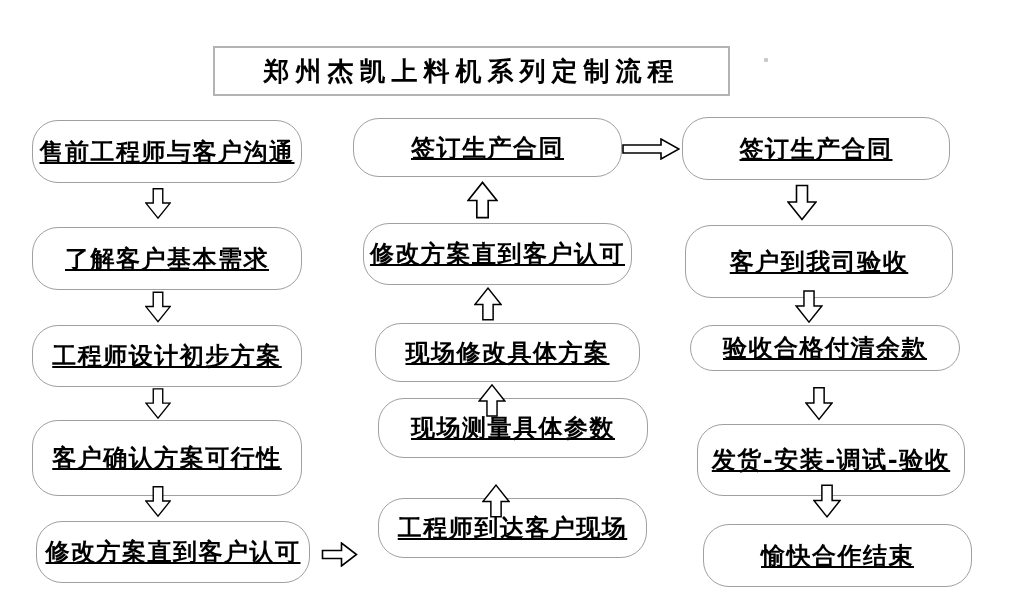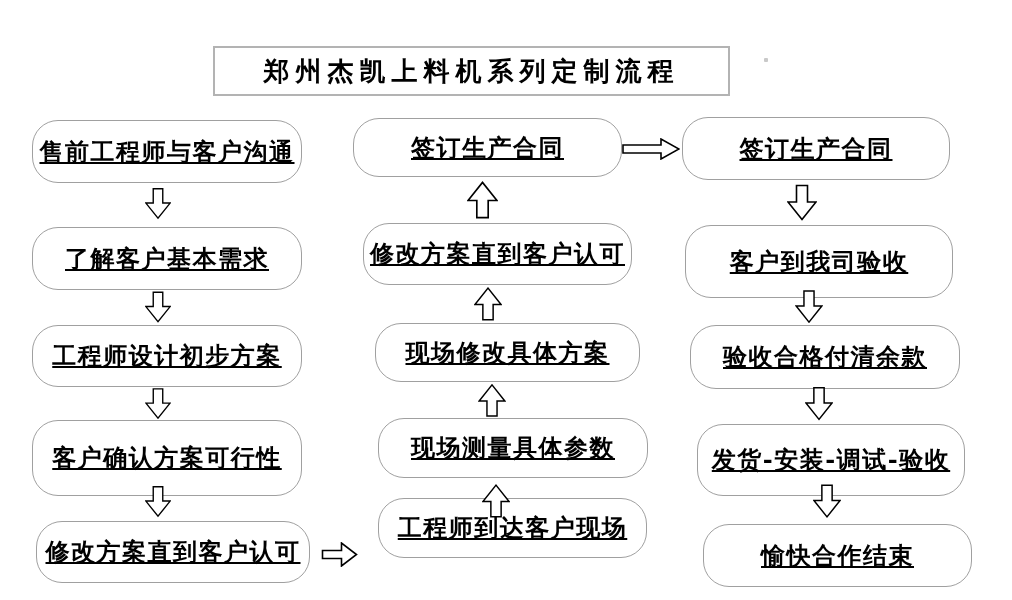--- a/index.html
+++ b/index.html
@@ -80,21 +80,21 @@
 
   <div class="node" style="left:353px;top:88px;width:269px;height:59px">
     <span class="node-label">签订生产合同</span>
   </div>
   <div class="node" style="left:363px;top:193px;width:269px;height:62px">
     <span class="node-label">修改方案直到客户认可</span>
   </div>
   <div class="node" style="left:375px;top:293px;width:265px;height:59px">
     <span class="node-label">现场修改具体方案</span>
   </div>
-  <div class="node" style="left:378px;top:388px;width:270px;height:60px">
+  <div class="node" style="left:378px;top:368px;width:270px;height:60px">
     <span class="node-label">现场测量具体参数</span>
   </div>
   <div class="node" style="left:378px;top:468px;width:269px;height:60px">
     <span class="node-label">工程师到达客户现场</span>
   </div>
 
   <svg class="arrow" style="left:467px;top:149px" width="31" height="42" viewBox="0 0 30 36">
       <path d="M9.5 35 H20.5 V18.5 H29 L15 1 L1 18.5 H9.5 Z"></path>
     </svg>
   <svg class="arrow" style="left:474px;top:257px" width="28" height="34" viewBox="0 0 30 36">
@@ -106,21 +106,21 @@
   <svg class="arrow" style="left:482px;top:452px" width="28" height="38" viewBox="0 0 30 36">
       <path d="M9.5 35 H20.5 V18.5 H29 L15 1 L1 18.5 H9.5 Z"></path>
     </svg>
 
   <div class="node" style="left:682px;top:87px;width:268px;height:63px">
     <span class="node-label">签订生产合同</span>
   </div>
   <div class="node" style="left:685px;top:195px;width:268px;height:73px">
     <span class="node-label">客户到我司验收</span>
   </div>
-  <div class="node" style="left:690px;top:295px;width:270px;height:64px">
+  <div class="node" style="left:690px;top:295px;width:270px;height:46px">
     <span class="node-label">验收合格付清余款</span>
   </div>
   <div class="node" style="left:697px;top:394px;width:268px;height:72px">
     <span class="node-label">发货-安装-调试-验收</span>
   </div>
   <div class="node" style="left:703px;top:494px;width:269px;height:63px">
     <span class="node-label">愉快合作结束</span>
   </div>
 
   <svg class="arrow" style="left:787px;top:153px" width="30" height="39" viewBox="0 0 30 36">

